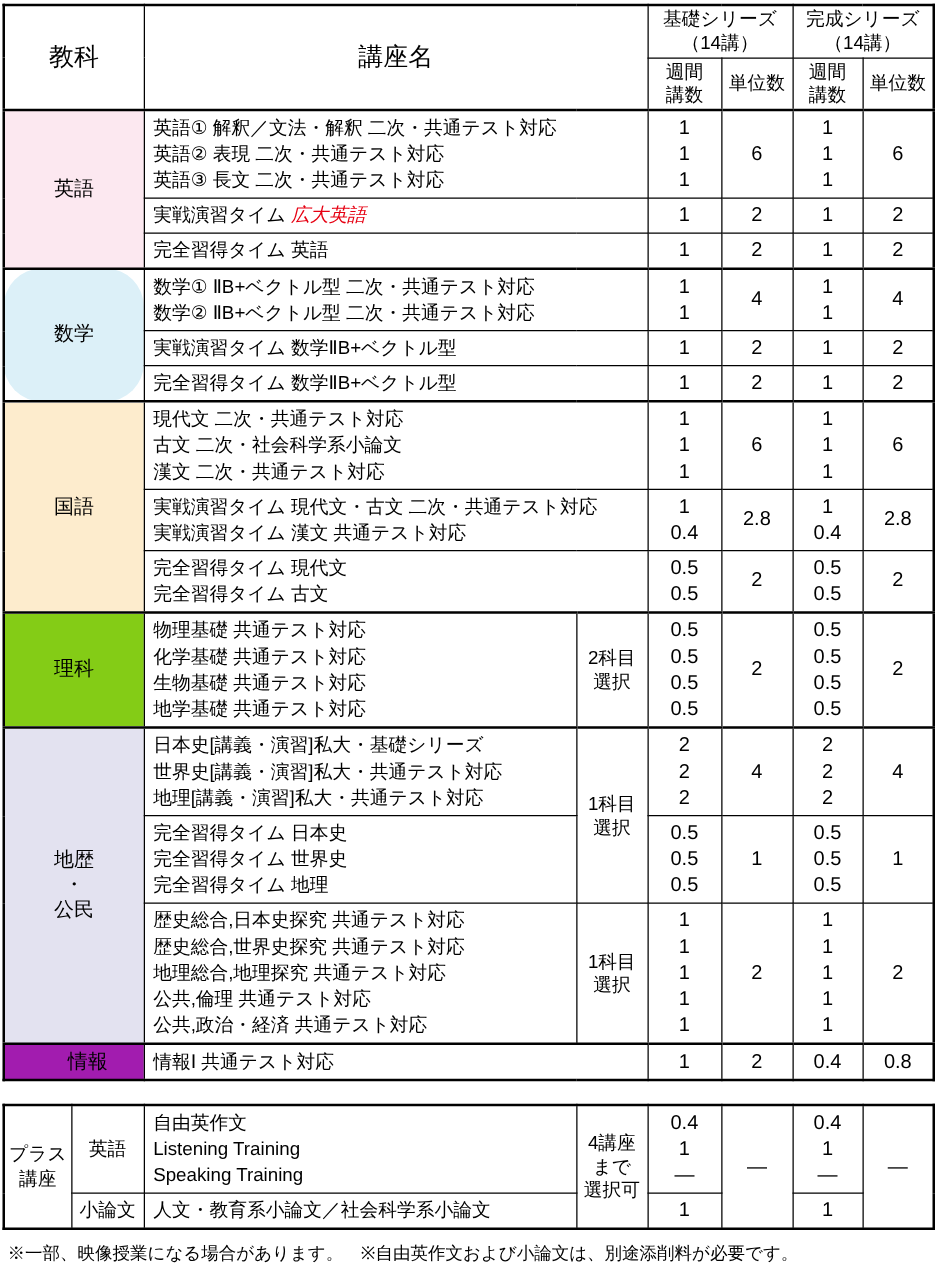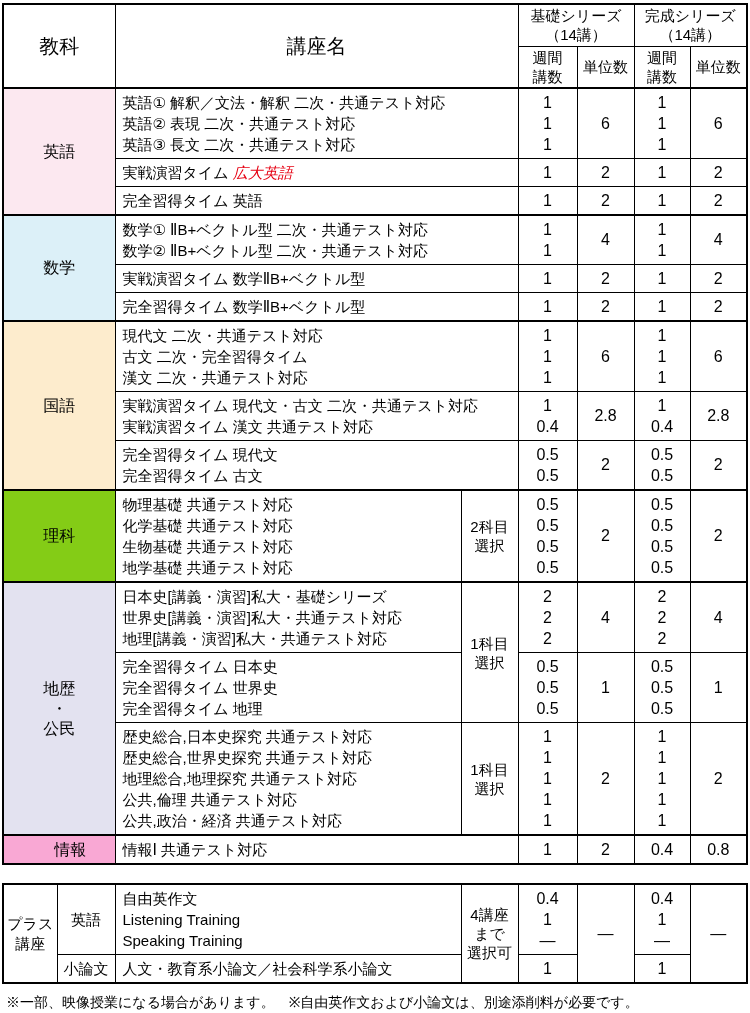--- a/index.html
+++ b/index.html
@@ -124,21 +124,21 @@
             <div class="line">1</div>
           </td>
       <td class="unit">2</td>
       <td class="num">
             <div class="line">1</div>
           </td>
       <td class="unit">2</td>
     </tr>
 
     <tr class="sec">
-      <td class="subj" rowspan="3" style="background: rgb(220, 240, 248);">数学</td>
+      <td class="subj" rowspan="3" style="background: rgb(220, 240, 248); border-radius: 30px;">数学</td>
       <td class="name" colspan="2">
         <div class="line">数学① ⅡB+ベクトル型 二次・共通テスト対応</div>
         <div class="line">数学② ⅡB+ベクトル型 二次・共通テスト対応</div>
       </td>
       <td class="num">
         <div class="line">1</div>
         <div class="line">1</div>
       </td>
       <td class="unit">4</td>
       <td class="num">
@@ -171,21 +171,21 @@
       <td class="num">
             <div class="line">1</div>
           </td>
       <td class="unit">2</td>
     </tr>
 
     <tr class="sec">
       <td class="subj" rowspan="3" style="background: rgb(253, 236, 205);">国語</td>
       <td class="name" colspan="2">
         <div class="line">現代文 二次・共通テスト対応</div>
-        <div class="line">古文 二次・完全習得タイム</div>
+        <div class="line">古文 二次・社会科学系小論文</div>
         <div class="line">漢文 二次・共通テスト対応</div>
       </td>
       <td class="num">
         <div class="line">1</div>
         <div class="line">1</div>
         <div class="line">1</div>
       </td>
       <td class="unit">6</td>
       <td class="num">
         <div class="line">1</div>
@@ -326,21 +326,21 @@
         <div class="line">1</div>
         <div class="line">1</div>
         <div class="line">1</div>
         <div class="line">1</div>
         <div class="line">1</div>
       </td>
       <td class="unit">2</td>
     </tr>
 
     <tr class="sec">
-      <td class="subj" style="background: #f9a8d4; padding-left: 22px;">情報</td>
+      <td class="subj" style="background: #a21caf; padding-left: 22px;">情報</td>
       <td class="name" colspan="2">
         <div class="line">情報Ⅰ 共通テスト対応</div>
       </td>
       <td class="num">
             <div class="line">1</div>
           </td>
       <td class="unit">2</td>
       <td class="num">
             <div class="line">0.4</div>
           </td>

